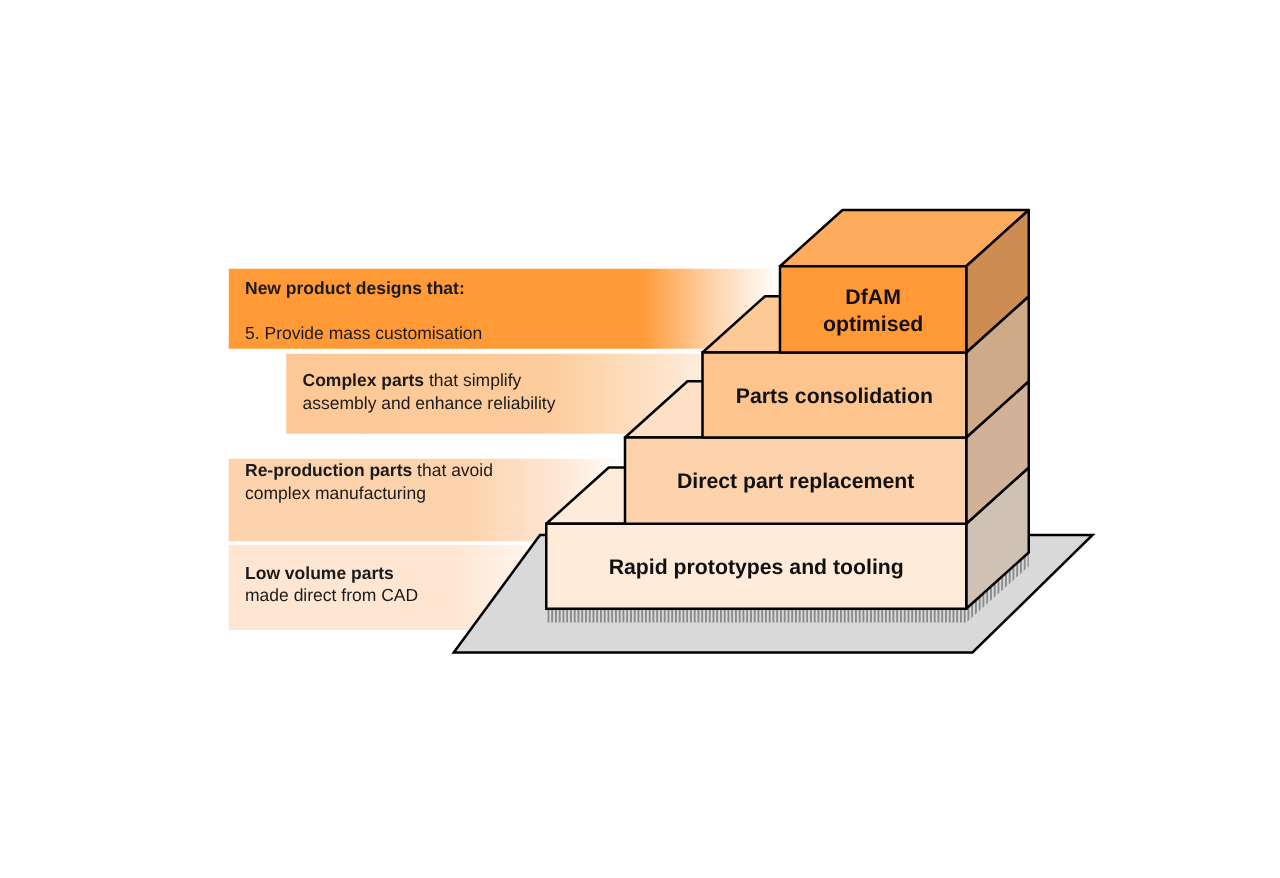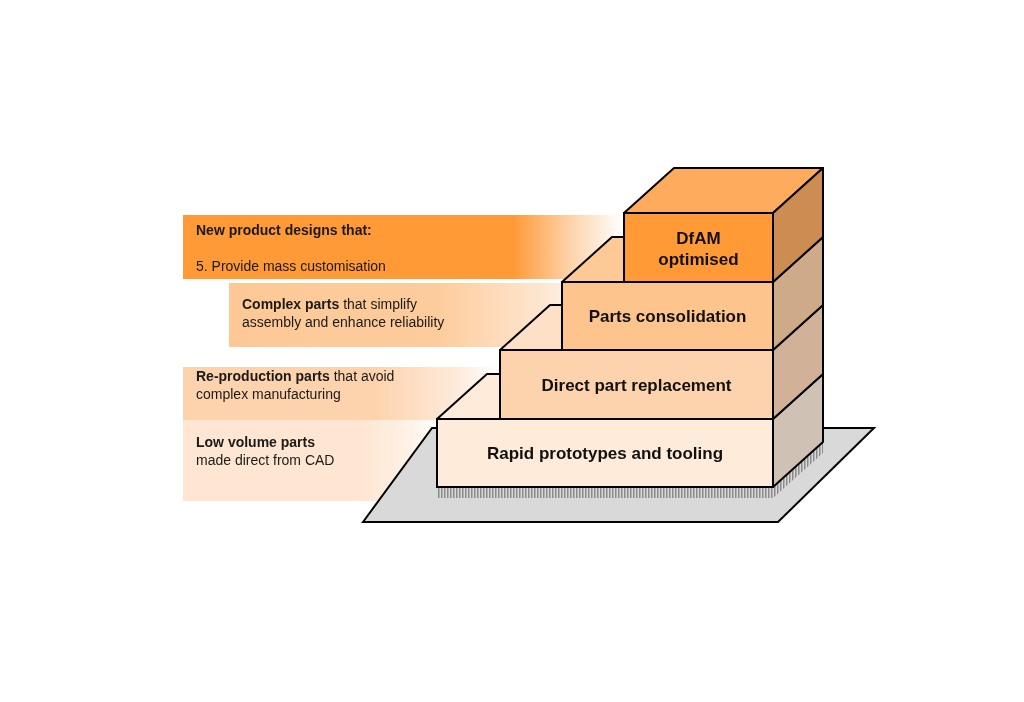--- a/index.html
+++ b/index.html
@@ -6,21 +6,21 @@
   body { width: 1024px; height: 702px; position: relative; overflow: hidden; font-family: "Liberation Sans", sans-serif; }
   #stage { position: absolute; left: 0; top: 0; width: 1024px; height: 702px; }
   .band { position: absolute; left: 183px; box-sizing: border-box; padding-left: 13px; color: #1a1a1a; font-size: 14px; line-height: 18px; }
   .band b { font-weight: bold; }
   .band-1 { top: 215px; height: 64px; width: 440px; padding-top: 6px;
     background: linear-gradient(to right, #ff9a36 0%, #ff9a36 75%, #fdd3aa 88%, #ffffff 100%); }
   .band-2 { top: 283px; height: 64px; width: 380px; padding-top: 12px;
     background: linear-gradient(to right, #fdc896 0%, #fdcc9c 55%, #fde6cf 82%, #ffffff 100%); margin-left: 46px; }
   .band-3 { top: 351px; height: 66px; width: 318px; padding-top: 0;
     background: linear-gradient(to right, #fdd3ad 0%, #fdd3ad 60%, #fee9d8 85%, #ffffff 100%); margin-top: 16px; }
-  .band-4 { top: 420px; height: 81px; width: 256px; padding-top: 13px;
+  .band-4 { top: 436px; height: 68px; width: 256px; padding-top: 13px;
     background: linear-gradient(to right, #fee6d2 0%, #fee6d2 70%, #fff3e9 90%, #ffffff 100%); }
   .box-label { font-family: "Liberation Sans", sans-serif; font-weight: bold; font-size: 17px; fill: #111; }
 </style>
 </head>
 <body>
 
 <div id="stage">
 
   <div class="band band-1">
     <b>New product designs that:</b><br>

